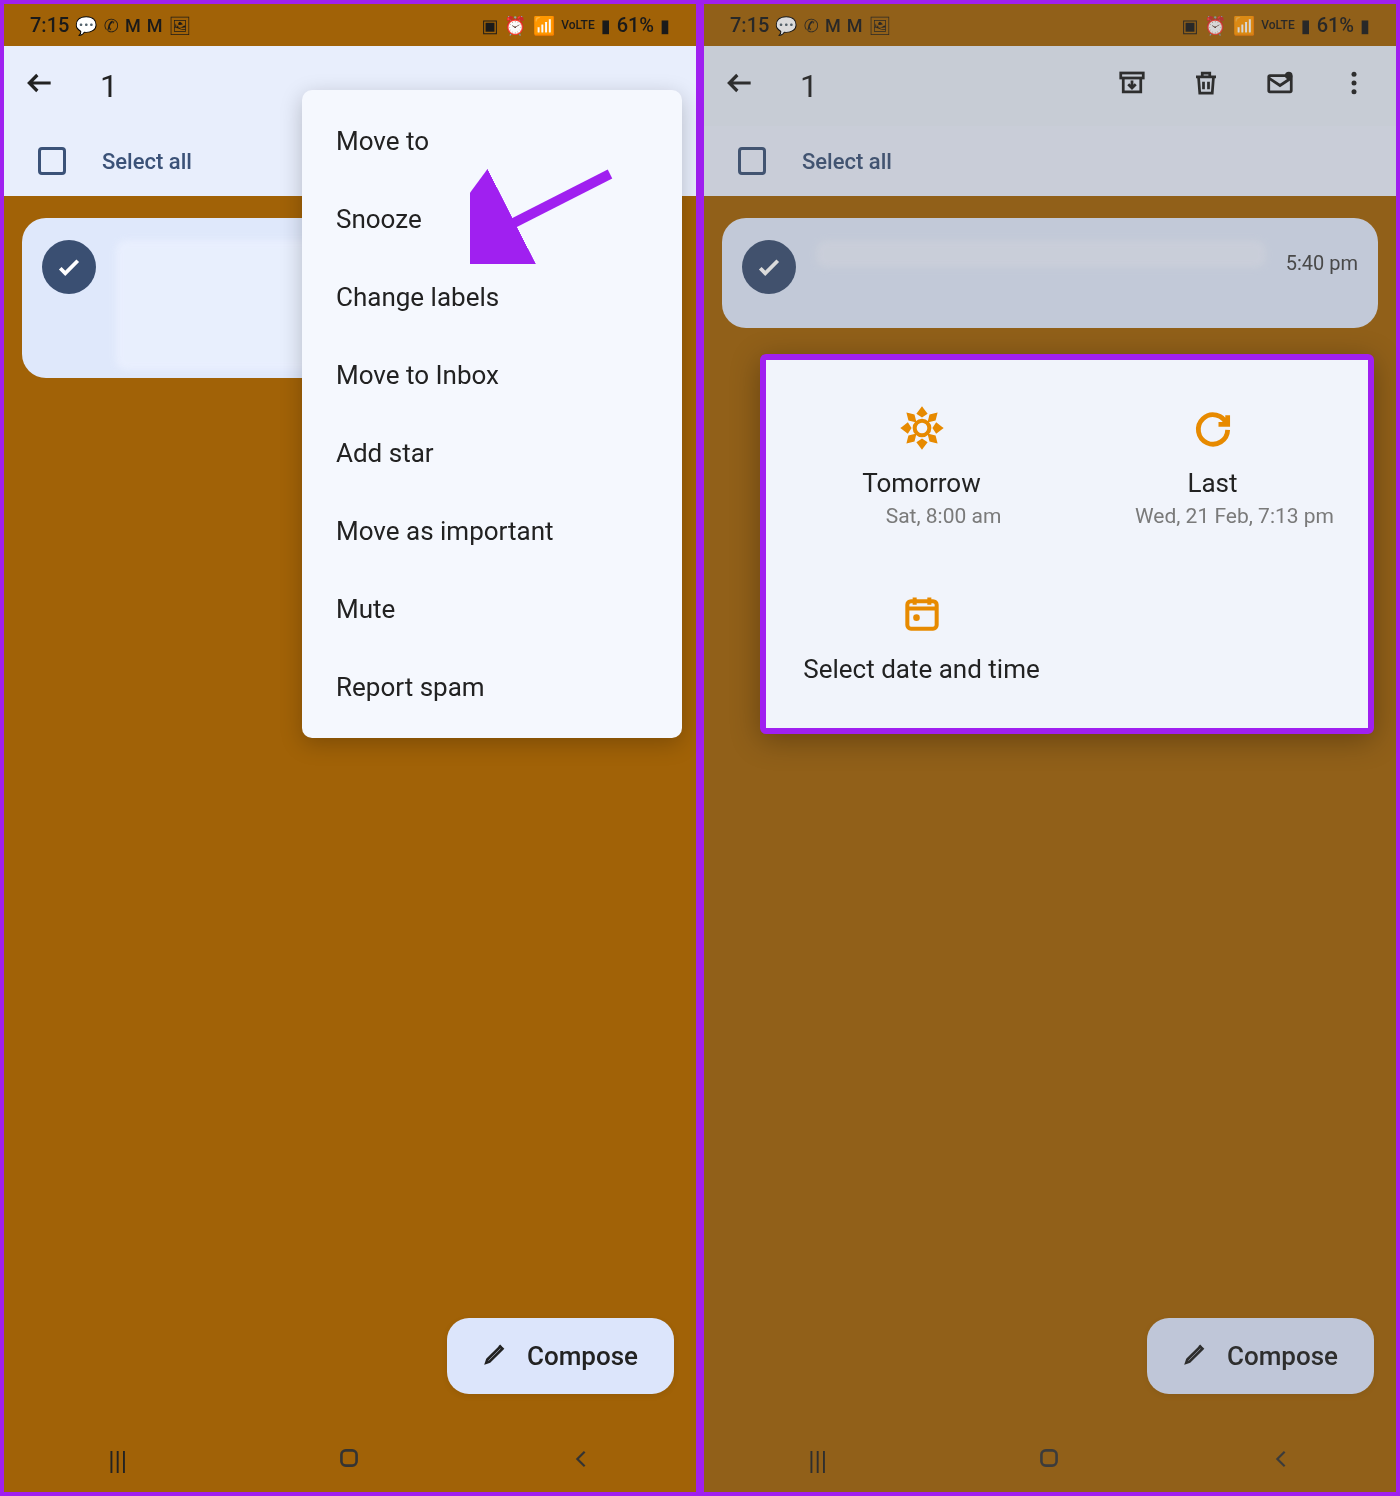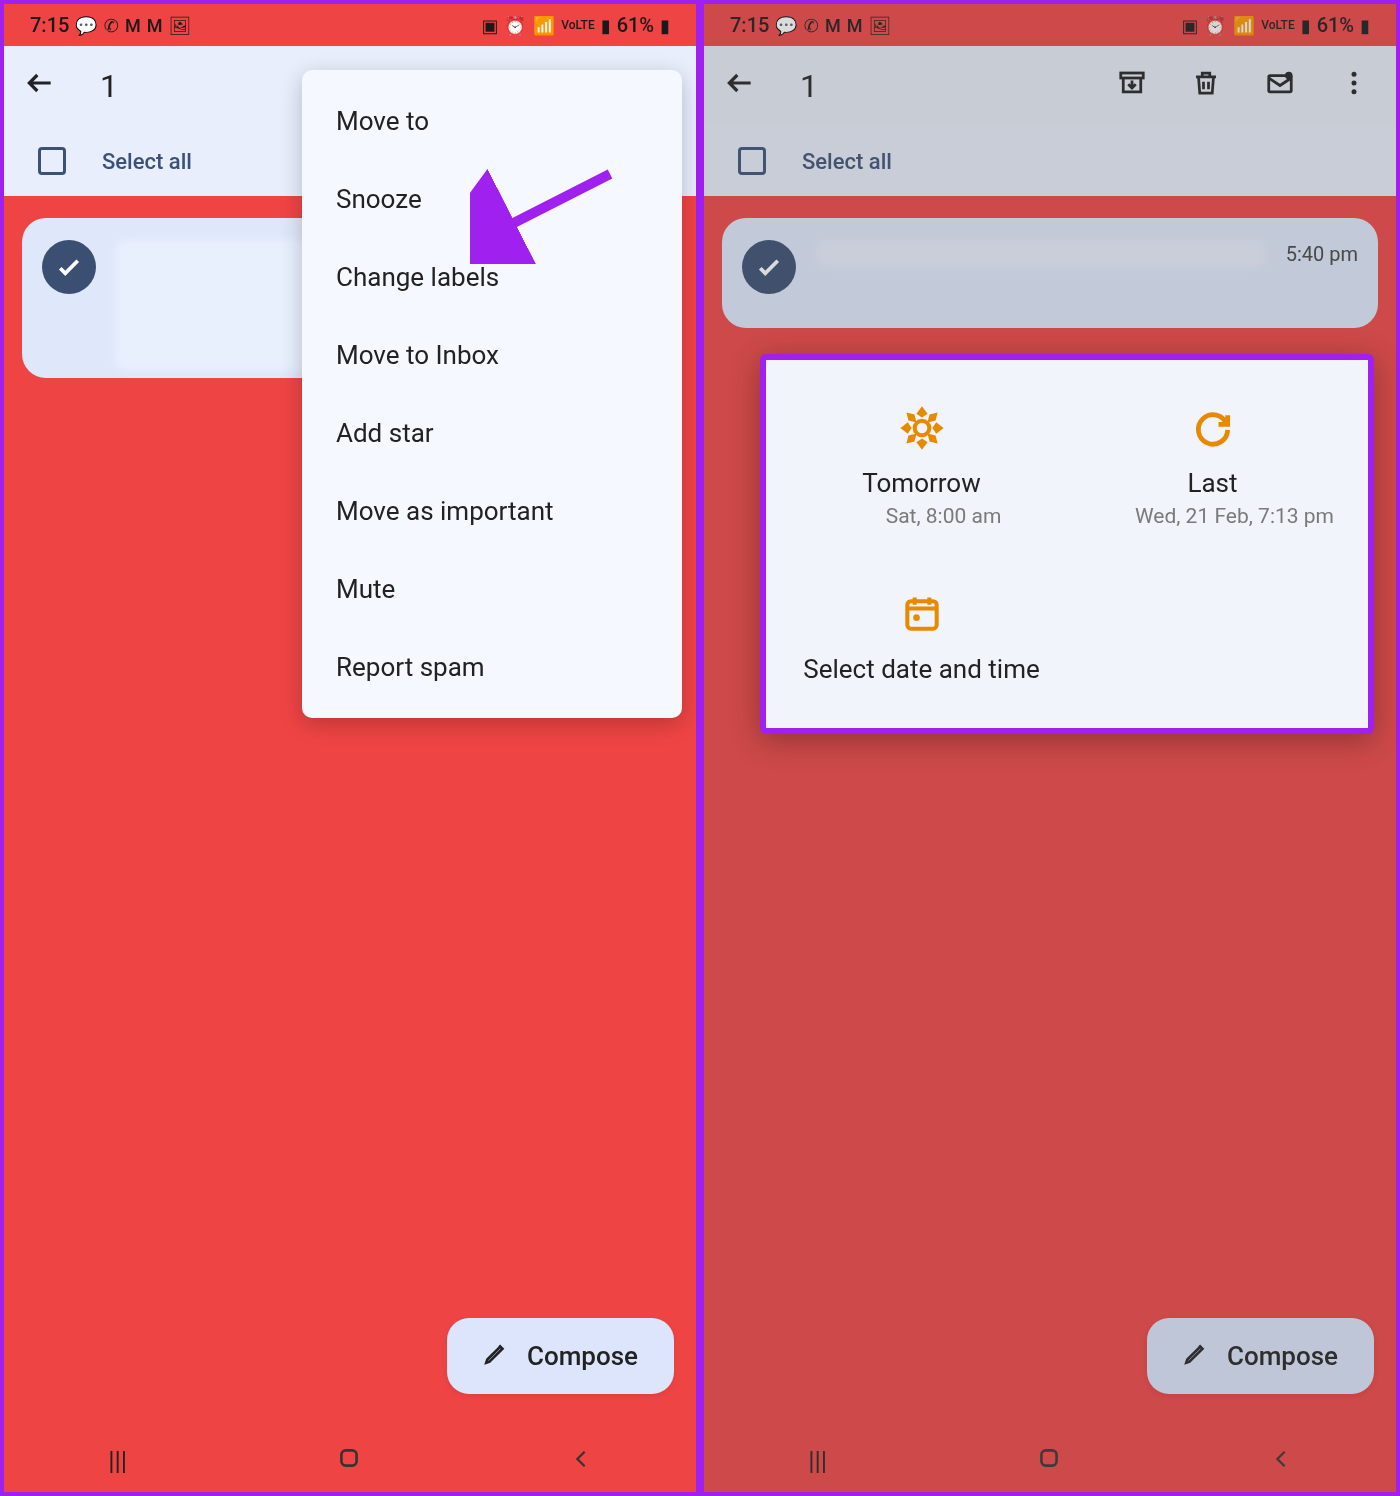--- a/index.html
+++ b/index.html
@@ -12,21 +12,21 @@
 .dual {
   display: flex;
   width: 1400px;
   height: 1496px;
 }
 .phone {
   width: 700px;
   height: 100%;
   position: relative;
   border: 4px solid #a020f0;
-  background: #ef4444;
+  background: #a16207;
 }
 .phone-right .phone-inner {
   position: relative;
   width: 100%;
   height: 100%;
 }
 .dim-overlay {
   position: absolute;
   inset: 0;
   background: rgba(90,90,90,0.22);
@@ -124,26 +124,26 @@
   height: 130px;
   background: #edf2ff;
   border-radius: 10px;
   filter: blur(3px);
   opacity: 0.7;
 }
 .email-time {
   font-size: 20px;
   color: #444;
   align-self: flex-start;
-  margin-top: 2px;
+  margin-top: 11px;
 }
 .overflow-menu {
   position: absolute;
   right: 14px;
-  top: 66px;
+  top: 86px;
   width: 380px;
   background: #f5f8fe;
   border-radius: 10px;
   box-shadow: 0 6px 22px rgba(0,0,0,0.22);
   padding: 12px 0;
   z-index: 10;
 }
 .menu-item {
   padding: 24px 34px;
   font-size: 26px;

